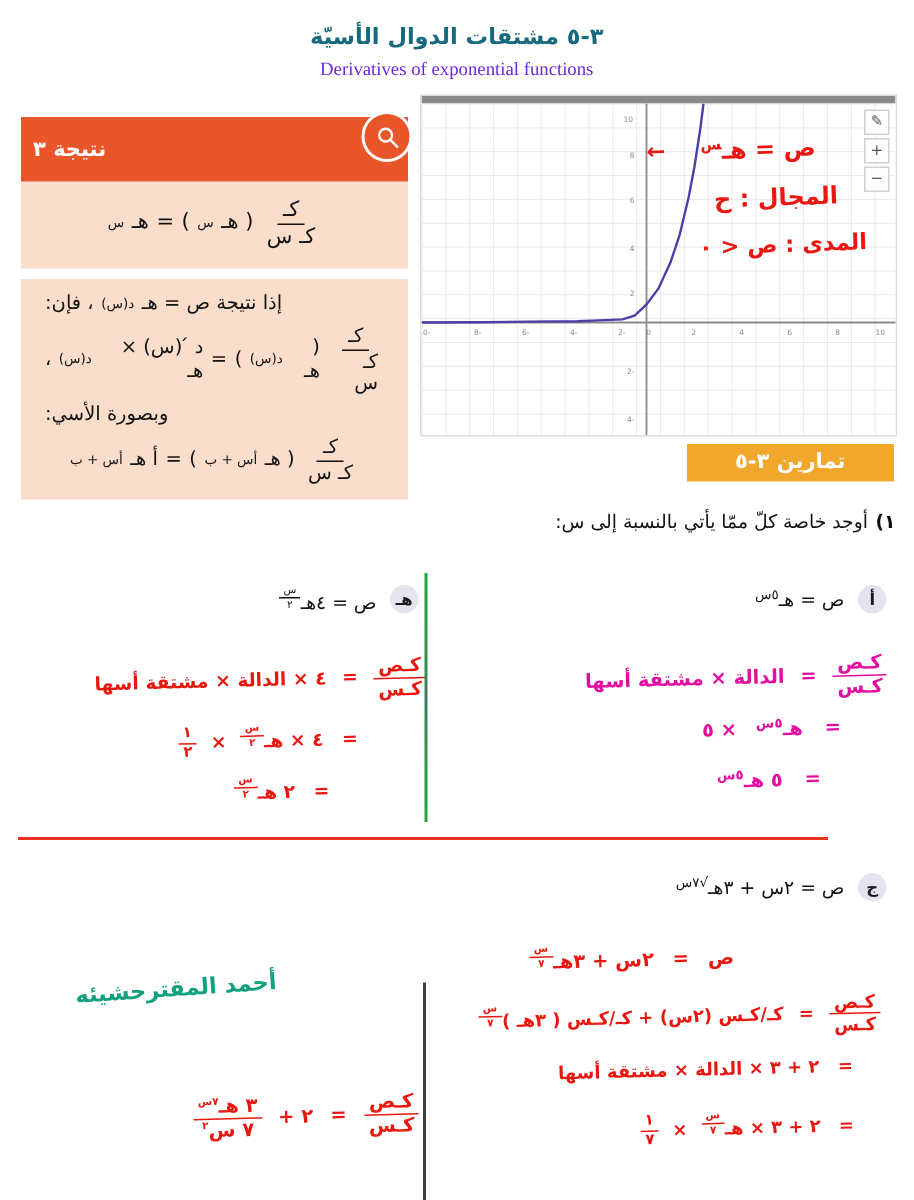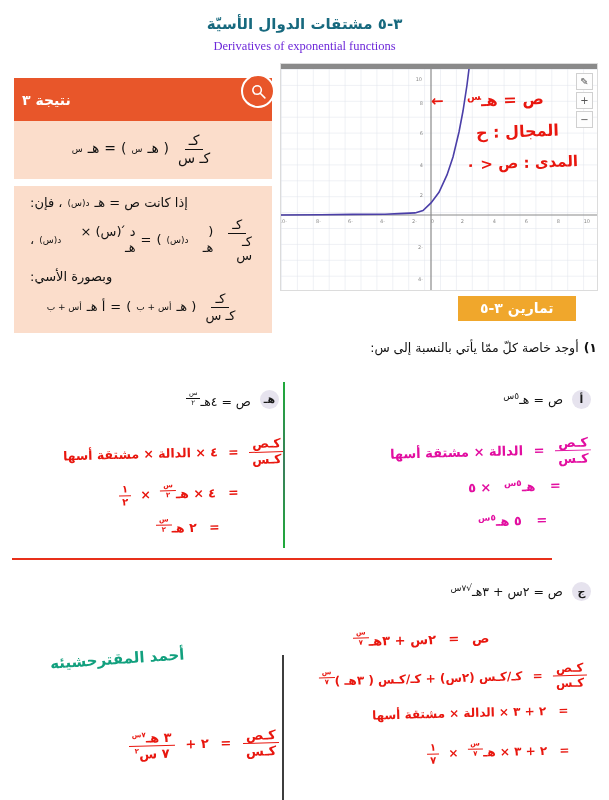--- a/index.html
+++ b/index.html
@@ -80,21 +80,21 @@
   .hand-red {
     position: absolute; color: #e8170f; direction: rtl;
     font-family: "DejaVu Sans", sans-serif; font-weight: bold;
     transform: rotate(-2deg); white-space: nowrap;
   }
 
   
   .exercises-btn {
     position: absolute; left: 458px; top: 296px;
     background: #f0a72c; color: #ffffff; font-weight: bold;
-    font-size: 14px; padding: 4px 22px 5px; direction: rtl;
+    font-size: 14px; padding: 4px 32px 5px; direction: rtl;
   }
 
   
   .instruction {
     position: absolute; right: 12px; top: 340px; width: 280px;
     direction: rtl; text-align: right; font-size: 12.5px; color: #111;
     font-family: "DejaVu Sans", sans-serif;
   }
   .instruction .num { font-weight: bold; margin-left: 5px; }
 
@@ -167,21 +167,21 @@
         <span>هـ</span>
           <sup class="sm">س</sup>
       </div>
     </div>
   </div>
 
   <div class="card card2">
     <div class="card-body">
 
       <div class="line mrow right">
-        <span>إذا كانت ص = هـ</span>
+        <span>إذا نتيجة ص = هـ</span>
           <sup class="sm">د(س)</sup>
           <span>، فإن:</span>
       </div>
 
       <div class="line mrow" style="justify-content:center;">
         <span class="frac">
           <span class="num">كـ</span>
           <span class="den">كـ س</span>
         </span>
         <span>( هـ</span>

